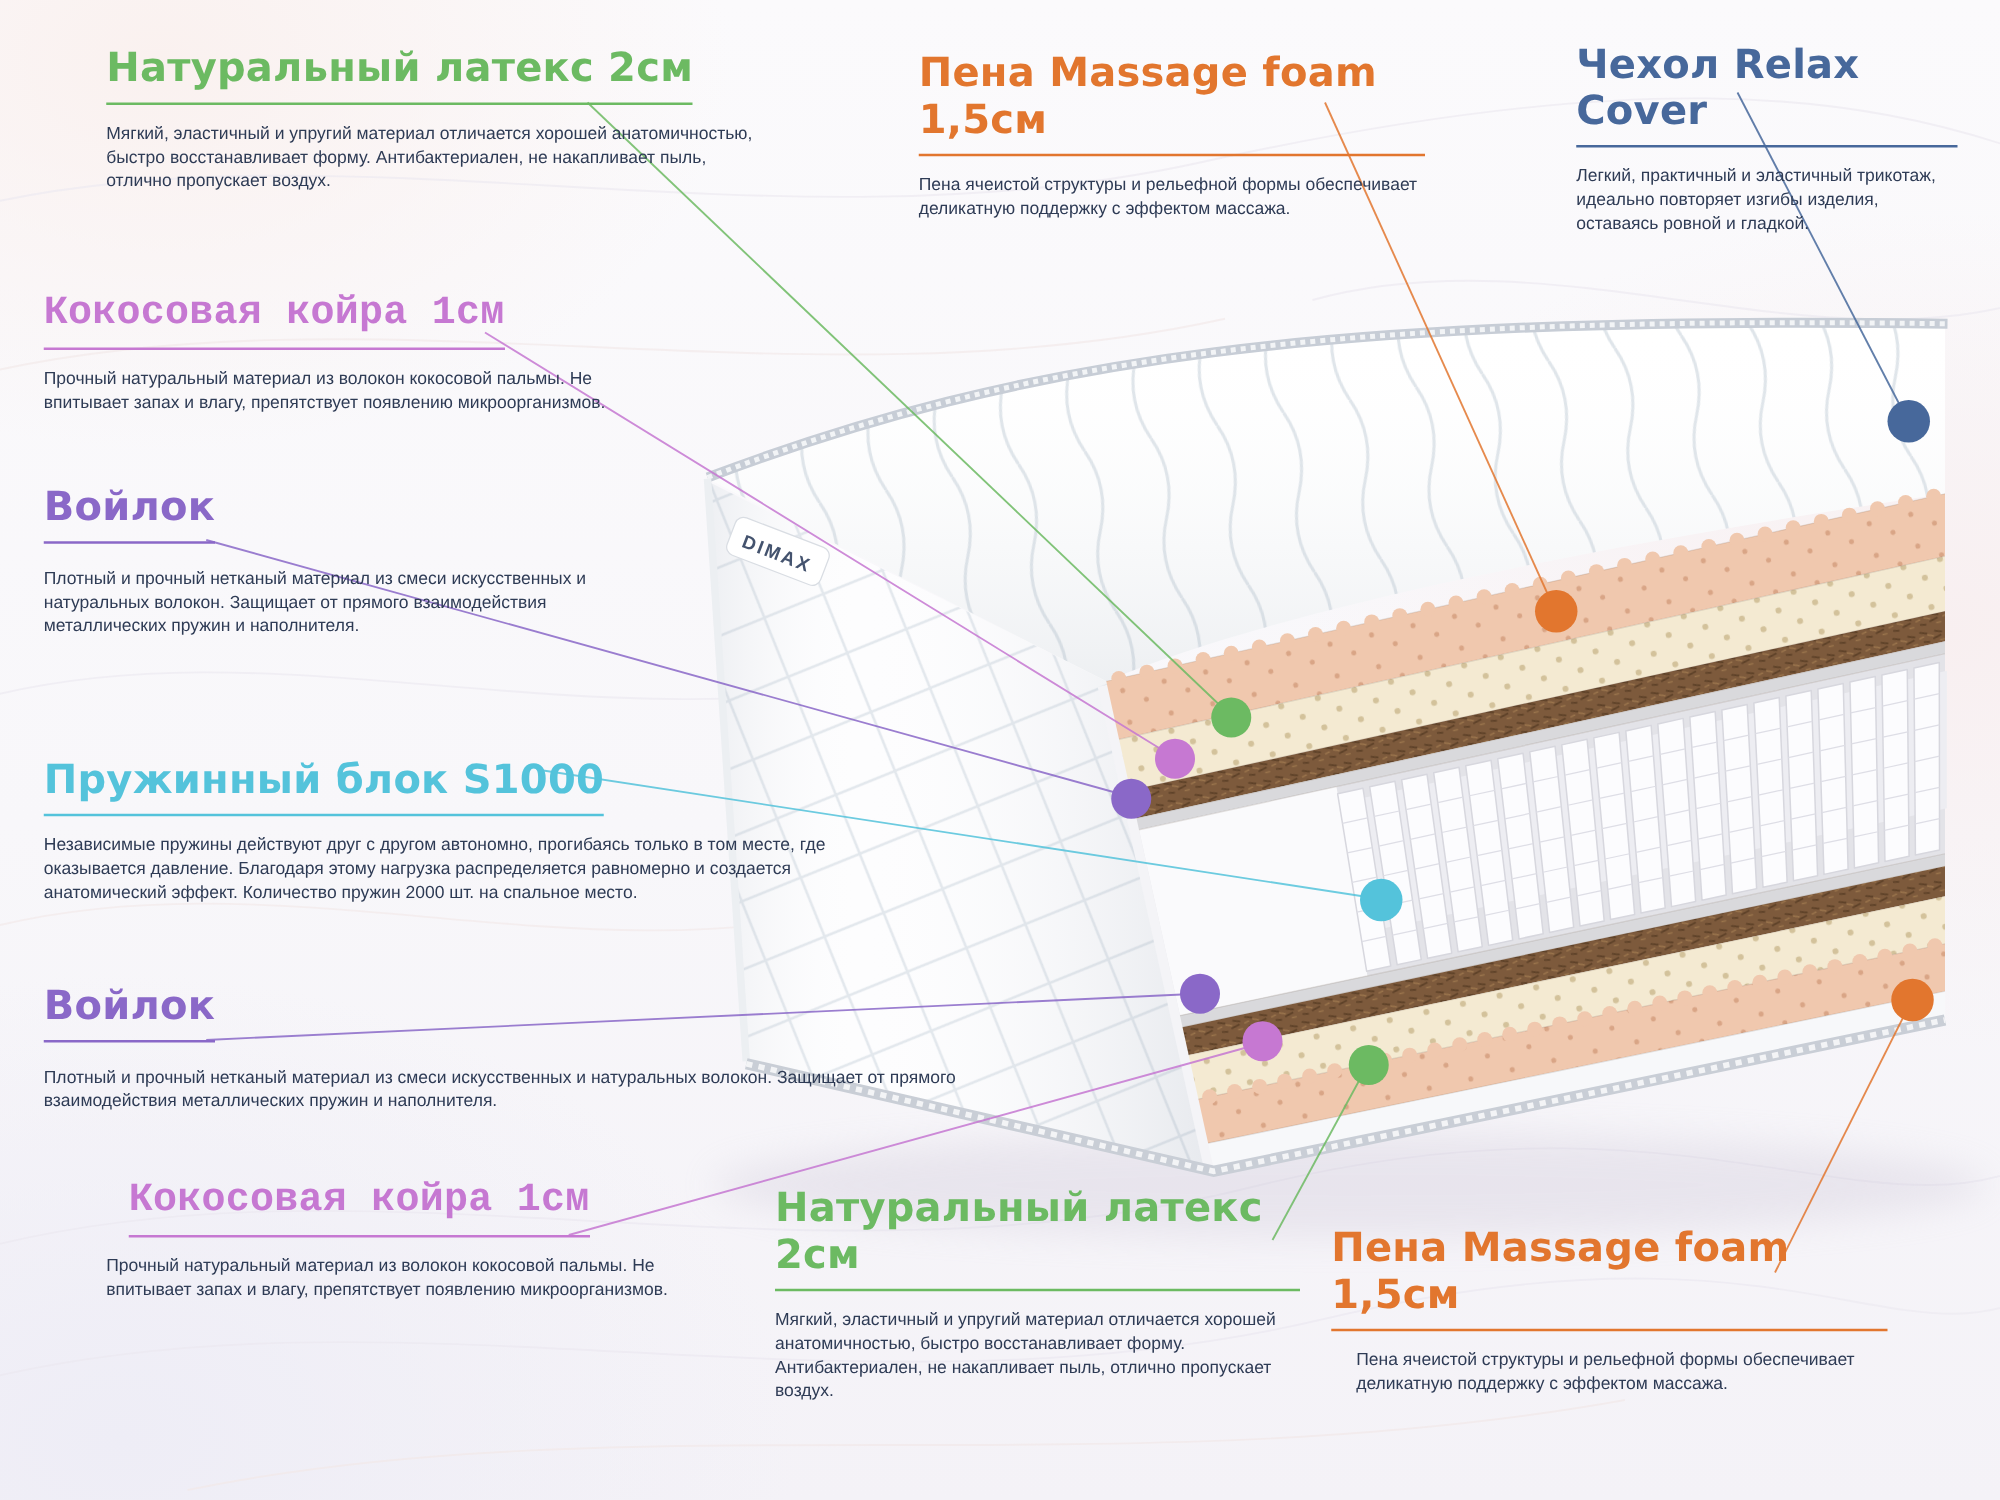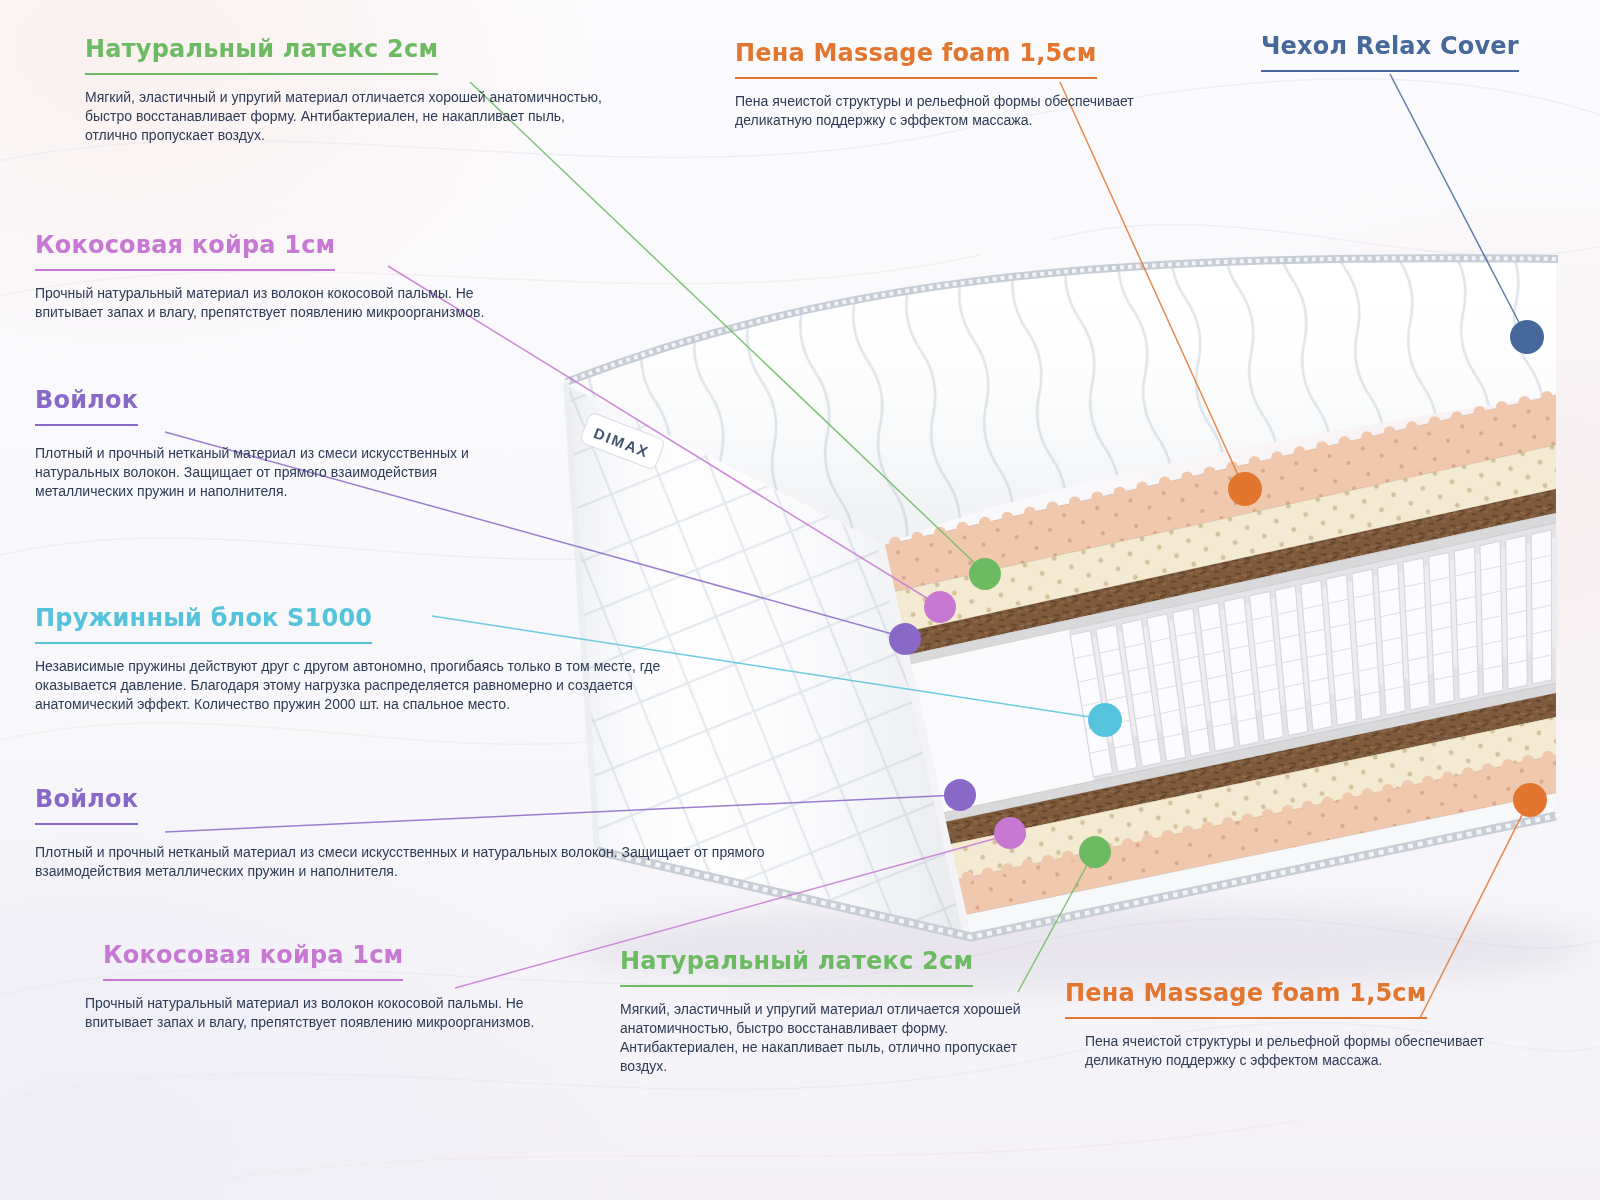--- a/index.html
+++ b/index.html
@@ -10,27 +10,27 @@
       radial-gradient(900px 620px at 6% 96%, #eeedf6 0%, rgba(238,237,246,0) 60%),
       radial-gradient(820px 540px at 97% 42%, #f8eff0 0%, rgba(248,239,240,0) 62%),
       radial-gradient(760px 520px at 8% 4%,  #faf1ef 0%, rgba(250,241,239,0) 60%),
       linear-gradient(180deg,#fbfafc 0%,#f8f7fa 55%,#f4f2f7 100%);
   }
   #scene{position:absolute;left:0;top:0;z-index:1;}
   .sec{position:absolute;z-index:2;}
   .hd{
     display:inline-block;margin:0;padding:0 0 9px 0;border-bottom:2px solid;
     font-family:"DejaVu Sans","Liberation Sans",sans-serif;
-    font-size:24px;font-weight:700;line-height:1.15;letter-spacing:.2px;
+    font-size:32px;font-weight:700;line-height:1.15;letter-spacing:.2px;
   }
   .bd{margin:13px 0 0 0;font-size:14px;line-height:1.37;color:#2e3b55;}
   .c-green {color:#6cba62;border-color:#6cba62;}
   .c-orange{color:#e2762e;border-color:#e2762e;}
   .c-blue  {color:#47689b;border-color:#47689b;}
-  .c-pink  {color:#c678d2;border-color:#c678d2;}
+  .c-pink  {color:#c678d2;border-color:#c678d2;font-family:Liberation Mono, monospace;}
   .c-purple{color:#8a68c8;border-color:#8a68c8;}
   .c-cyan  {color:#54c3db;border-color:#54c3db;}
 </style>
 </head>
 <body>
 
 <div id="stage">
 
   <svg id="scene" width="1600" height="1200" viewBox="0 0 1600 1200">
     <defs>
@@ -357,20 +357,21 @@
     <p class="bd">Мягкий, эластичный и упругий материал отличается хорошей анатомичностью, быстро восстанавливает форму. Антибактериален, не накапливает пыль, отлично пропускает воздух.</p>
   </div>
 
   <div class="sec" style="left:735px;top:40px;width:405px">
     <h2 class="hd c-orange">Пена Massage foam 1,5см</h2>
     <p class="bd">Пена ячеистой структуры и рельефной формы обеспечивает деликатную поддержку с эффектом массажа.</p>
   </div>
 
   <div class="sec" style="left:1261px;top:33px;width:305px">
     <h2 class="hd c-blue">Чехол Relax Cover</h2>
+    <p class="bd">Легкий, практичный и эластичный трикотаж, идеально повторяет изгибы изделия, оставаясь ровной и гладкой.</p>
   </div>
 
   <div class="sec" style="left:35px;top:232px;width:500px">
     <h2 class="hd c-pink">Кокосовая койра 1см</h2>
     <p class="bd">Прочный натуральный материал из волокон кокосовой пальмы. Не впитывает запах и влагу, препятствует появлению микроорганизмов.</p>
   </div>
 
   <div class="sec" style="left:35px;top:387px;width:460px">
     <h2 class="hd c-purple">Войлок</h2>
     <p class="bd" style="margin-top:18px">Плотный и прочный нетканый материал из смеси искусственных и натуральных волокон. Защищает от прямого взаимодействия металлических пружин и наполнителя.</p>

